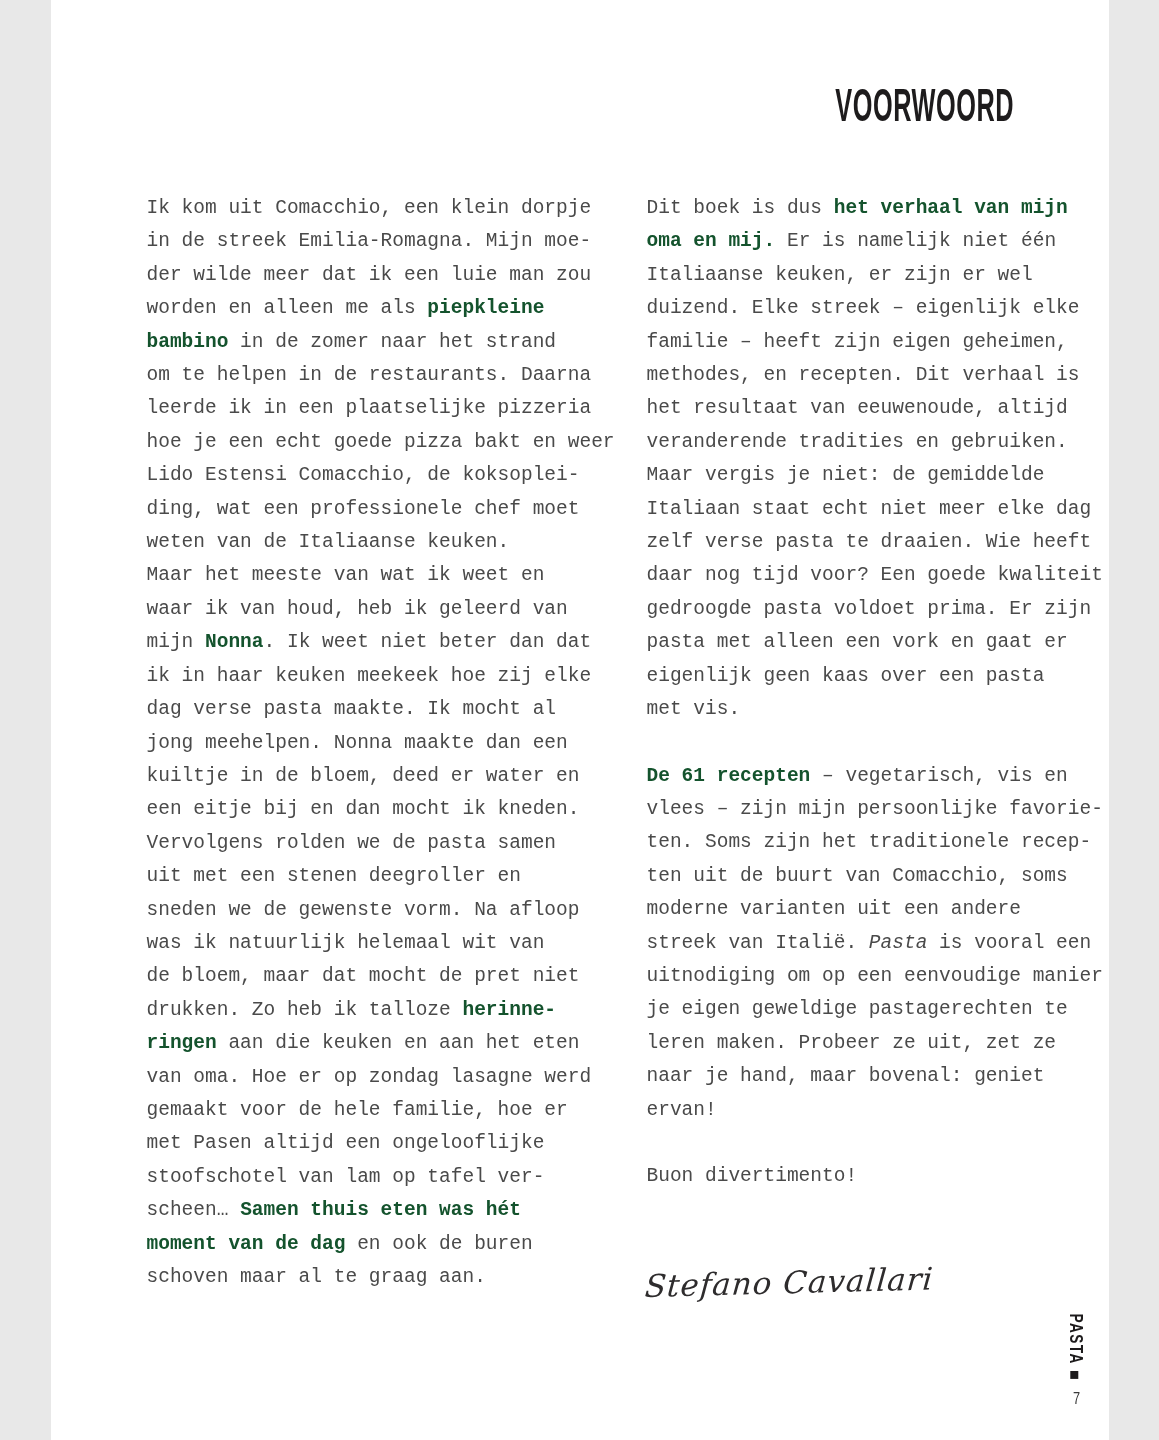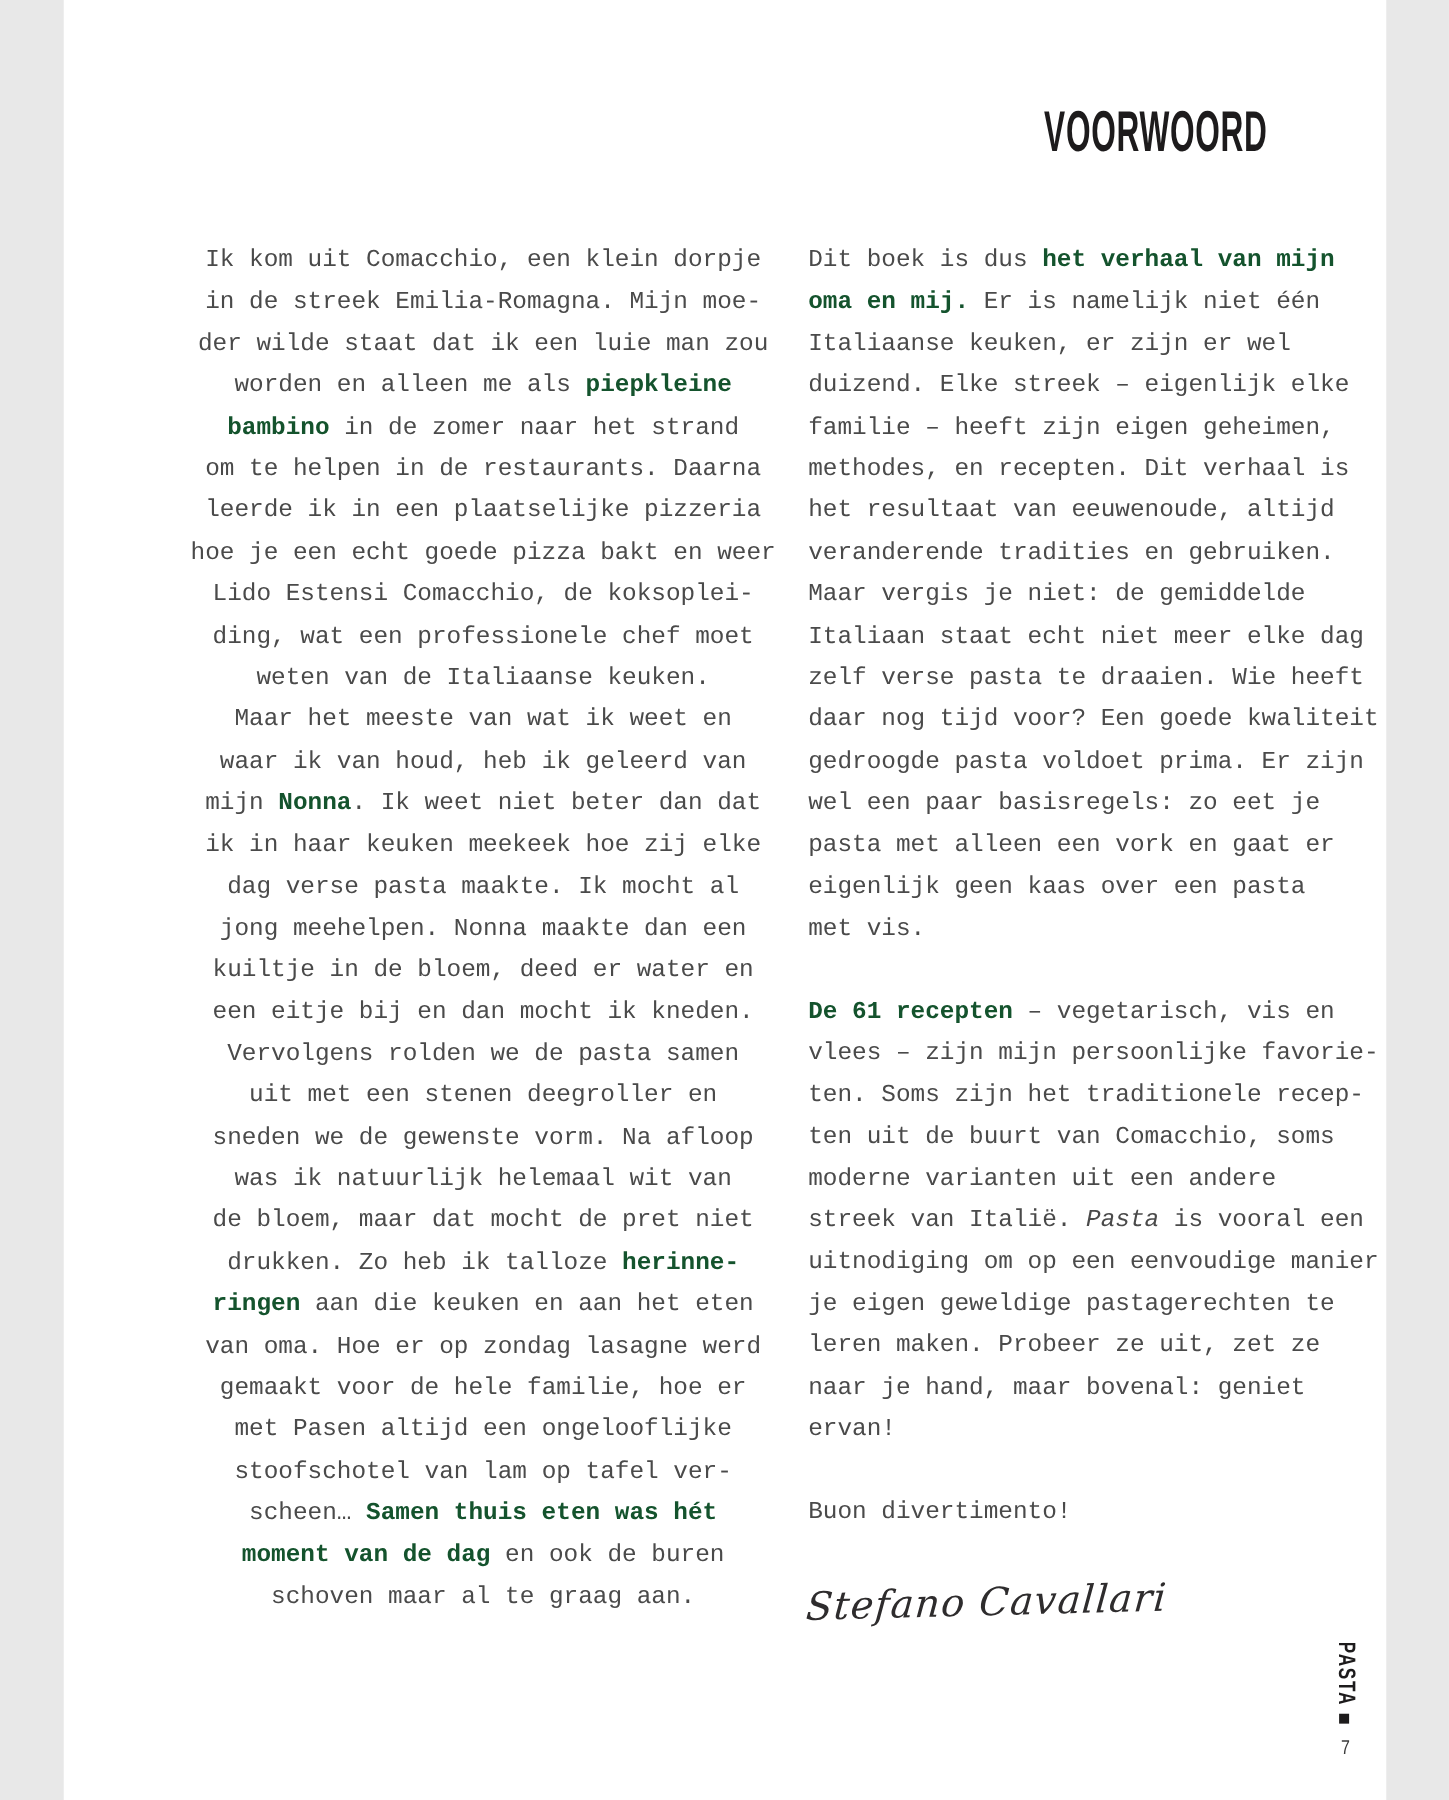--- a/index.html
+++ b/index.html
@@ -27,21 +27,21 @@
   }
   .col {
     position: absolute;
     top: 192px;
     width: 480px;
     font-family: "Liberation Mono", monospace;
     font-size: 19.5px;
     line-height: 33.4px;
     color: #4a4a4a;
   }
-  .col-left  { left: 96px; text-align: center; }
+  .col-left  { left: 96px; }
   .col-right { left: 596px; }
   .para + .para { margin-top: 33px; }
   .line { white-space: pre; }
   .b { font-weight: bold; color: #14532d; }
   .i { font-style: italic; }
   .signature {
     position: absolute;
     left: 594px;
     top: 1268px;
     font-family: "DejaVu Serif", serif;
@@ -98,21 +98,21 @@
 <body>
 
 <div class="page">
 
   <div class="page-title">VOORWOORD</div>
 
   <div class="col col-left">
     <div class="para">
         <div class="line"><span>Ik kom uit Comacchio, een klein dorpje</span></div>
         <div class="line"><span>in de streek Emilia-Romagna. Mijn moe-</span></div>
-        <div class="line"><span>der wilde staat dat ik een luie man zou</span></div>
+        <div class="line"><span>der wilde meer dat ik een luie man zou</span></div>
         <div class="line"><span>worden en alleen me als </span><span class="b">piepkleine</span></div>
         <div class="line"><span class="b">bambino</span><span> in de zomer naar het strand</span></div>
         <div class="line"><span>om te helpen in de restaurants. Daarna</span></div>
         <div class="line"><span>leerde ik in een plaatselijke pizzeria</span></div>
         <div class="line"><span>hoe je een echt goede pizza bakt en weer</span></div>
         <div class="line"><span>Lido Estensi Comacchio, de koksoplei-</span></div>
         <div class="line"><span>ding, wat een professionele chef moet</span></div>
         <div class="line"><span>weten van de Italiaanse keuken.</span></div>
         <div class="line"><span>Maar het meeste van wat ik weet en</span></div>
         <div class="line"><span>waar ik van houd, heb ik geleerd van</span></div>
@@ -147,21 +147,20 @@
         <div class="line"><span>duizend. Elke streek – eigenlijk elke</span></div>
         <div class="line"><span>familie – heeft zijn eigen geheimen,</span></div>
         <div class="line"><span>methodes, en recepten. Dit verhaal is</span></div>
         <div class="line"><span>het resultaat van eeuwenoude, altijd</span></div>
         <div class="line"><span>veranderende tradities en gebruiken.</span></div>
         <div class="line"><span>Maar vergis je niet: de gemiddelde</span></div>
         <div class="line"><span>Italiaan staat echt niet meer elke dag</span></div>
         <div class="line"><span>zelf verse pasta te draaien. Wie heeft</span></div>
         <div class="line"><span>daar nog tijd voor? Een goede kwaliteit</span></div>
         <div class="line"><span>gedroogde pasta voldoet prima. Er zijn</span></div>
-        <div class="line"><span>wel een paar basisregels: zo eet je</span></div>
         <div class="line"><span>pasta met alleen een vork en gaat er</span></div>
         <div class="line"><span>eigenlijk geen kaas over een pasta</span></div>
         <div class="line"><span>met vis.</span></div>
       </div>
     <div class="para">
         <div class="line"><span class="b">De 61 recepten</span><span> – vegetarisch, vis en</span></div>
         <div class="line"><span>vlees – zijn mijn persoonlijke favorie-</span></div>
         <div class="line"><span>ten. Soms zijn het traditionele recep-</span></div>
         <div class="line"><span>ten uit de buurt van Comacchio, soms</span></div>
         <div class="line"><span>moderne varianten uit een andere</span></div>

